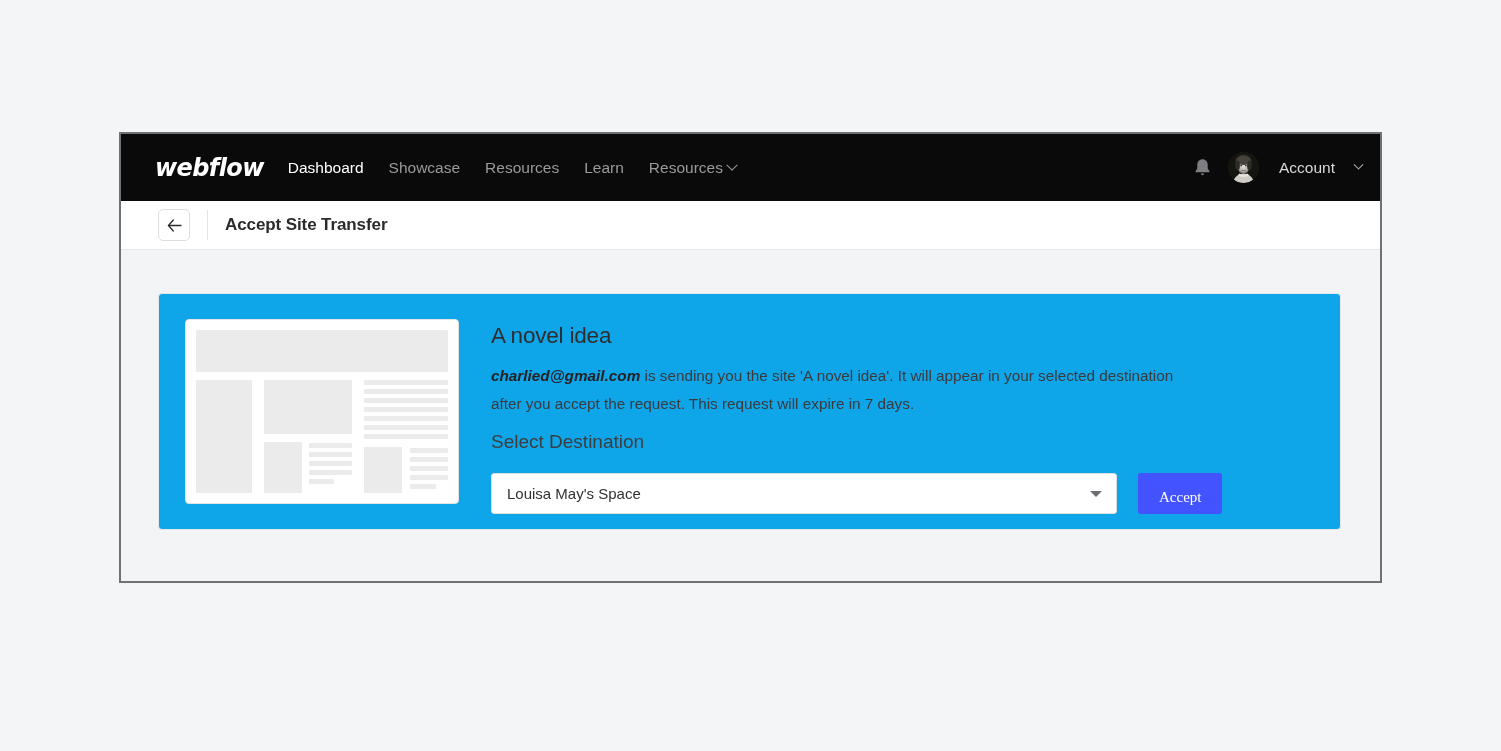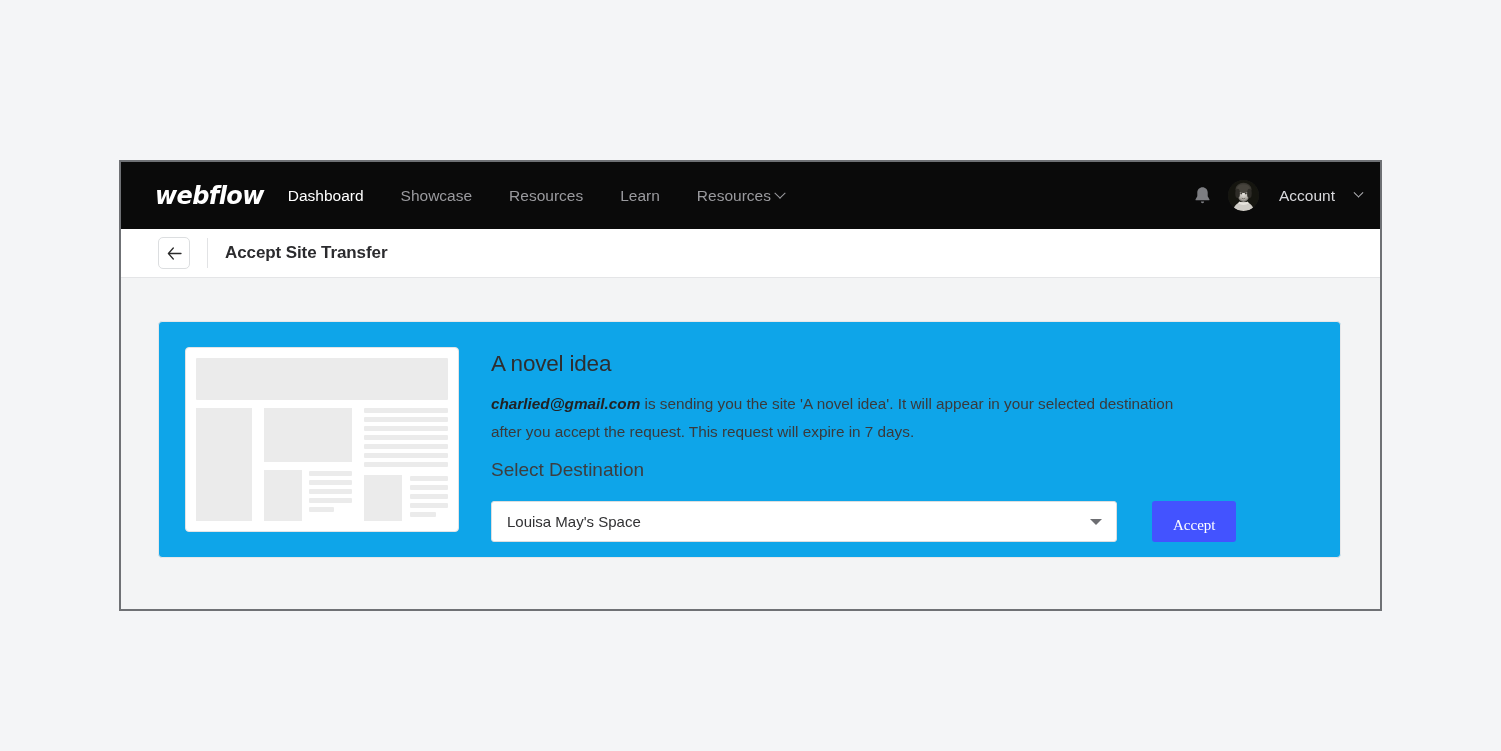--- a/index.html
+++ b/index.html
@@ -13,21 +13,21 @@
   body {
     background: #f4f5f7;
     font-family: "Liberation Sans", sans-serif;
     -webkit-font-smoothing: antialiased;
   }
 
   
   .window {
     position: absolute;
     left: 119px;
-    top: 160px;
+    top: 132px;
     width: 1263px;
     height: 451px;
     border: 2px solid #6f7175;
     background: #f3f4f5;
     overflow: hidden;
   }
 
   
   .navbar {
     height: 67px;
@@ -44,21 +44,21 @@
     font-size: 24px;
     letter-spacing: -0.6px;
     color: #ffffff;
     margin-right: 24px;
     user-select: none;
   }
 
   .nav-links {
     display: flex;
     align-items: flex-end;
-    gap: 37px;
+    gap: 25px;
   }
 
   .nav-link {
     font-size: 15.5px;
     color: #9a9a9e;
     text-decoration: none;
     white-space: nowrap;
     display: flex;
     align-items: center;
     gap: 5px;
@@ -240,21 +240,21 @@
 
   .field-label {
     font-size: 19px;
     color: #3d3d3f;
     margin-bottom: 20px;
   }
 
   .field-row {
     display: flex;
     align-items: center;
-    gap: 35px;
+    gap: 21px;
   }
 
   .select {
     width: 626px;
     height: 41px;
     border: 1px solid #dcdee0;
     border-radius: 3px;
     background: #fff;
     display: flex;
     align-items: center;

